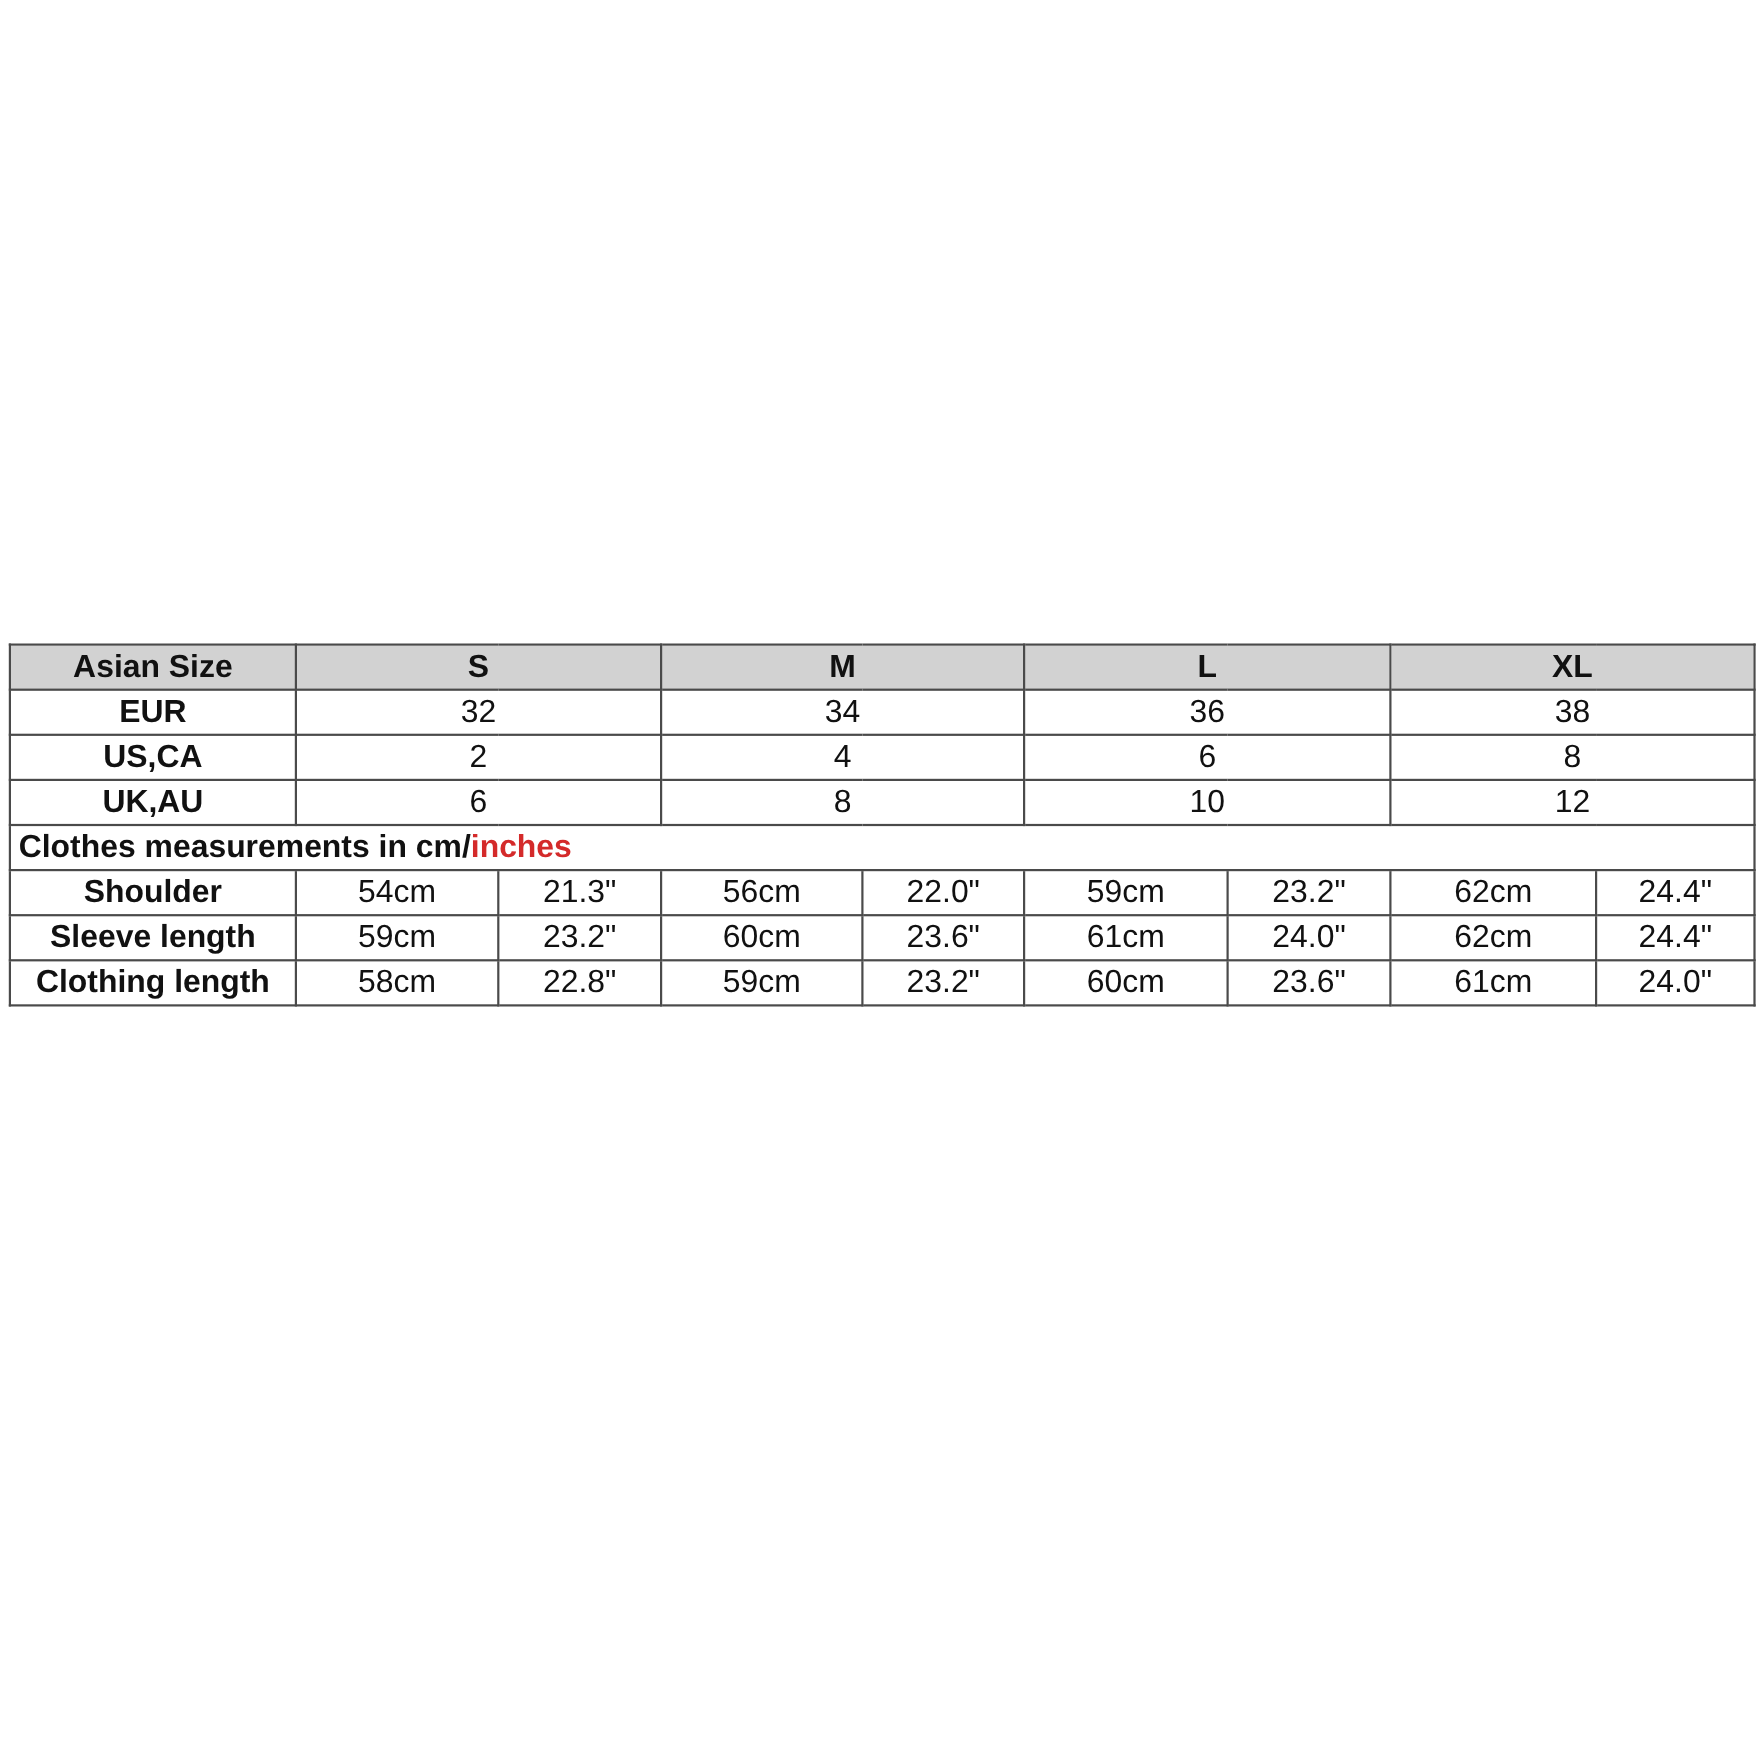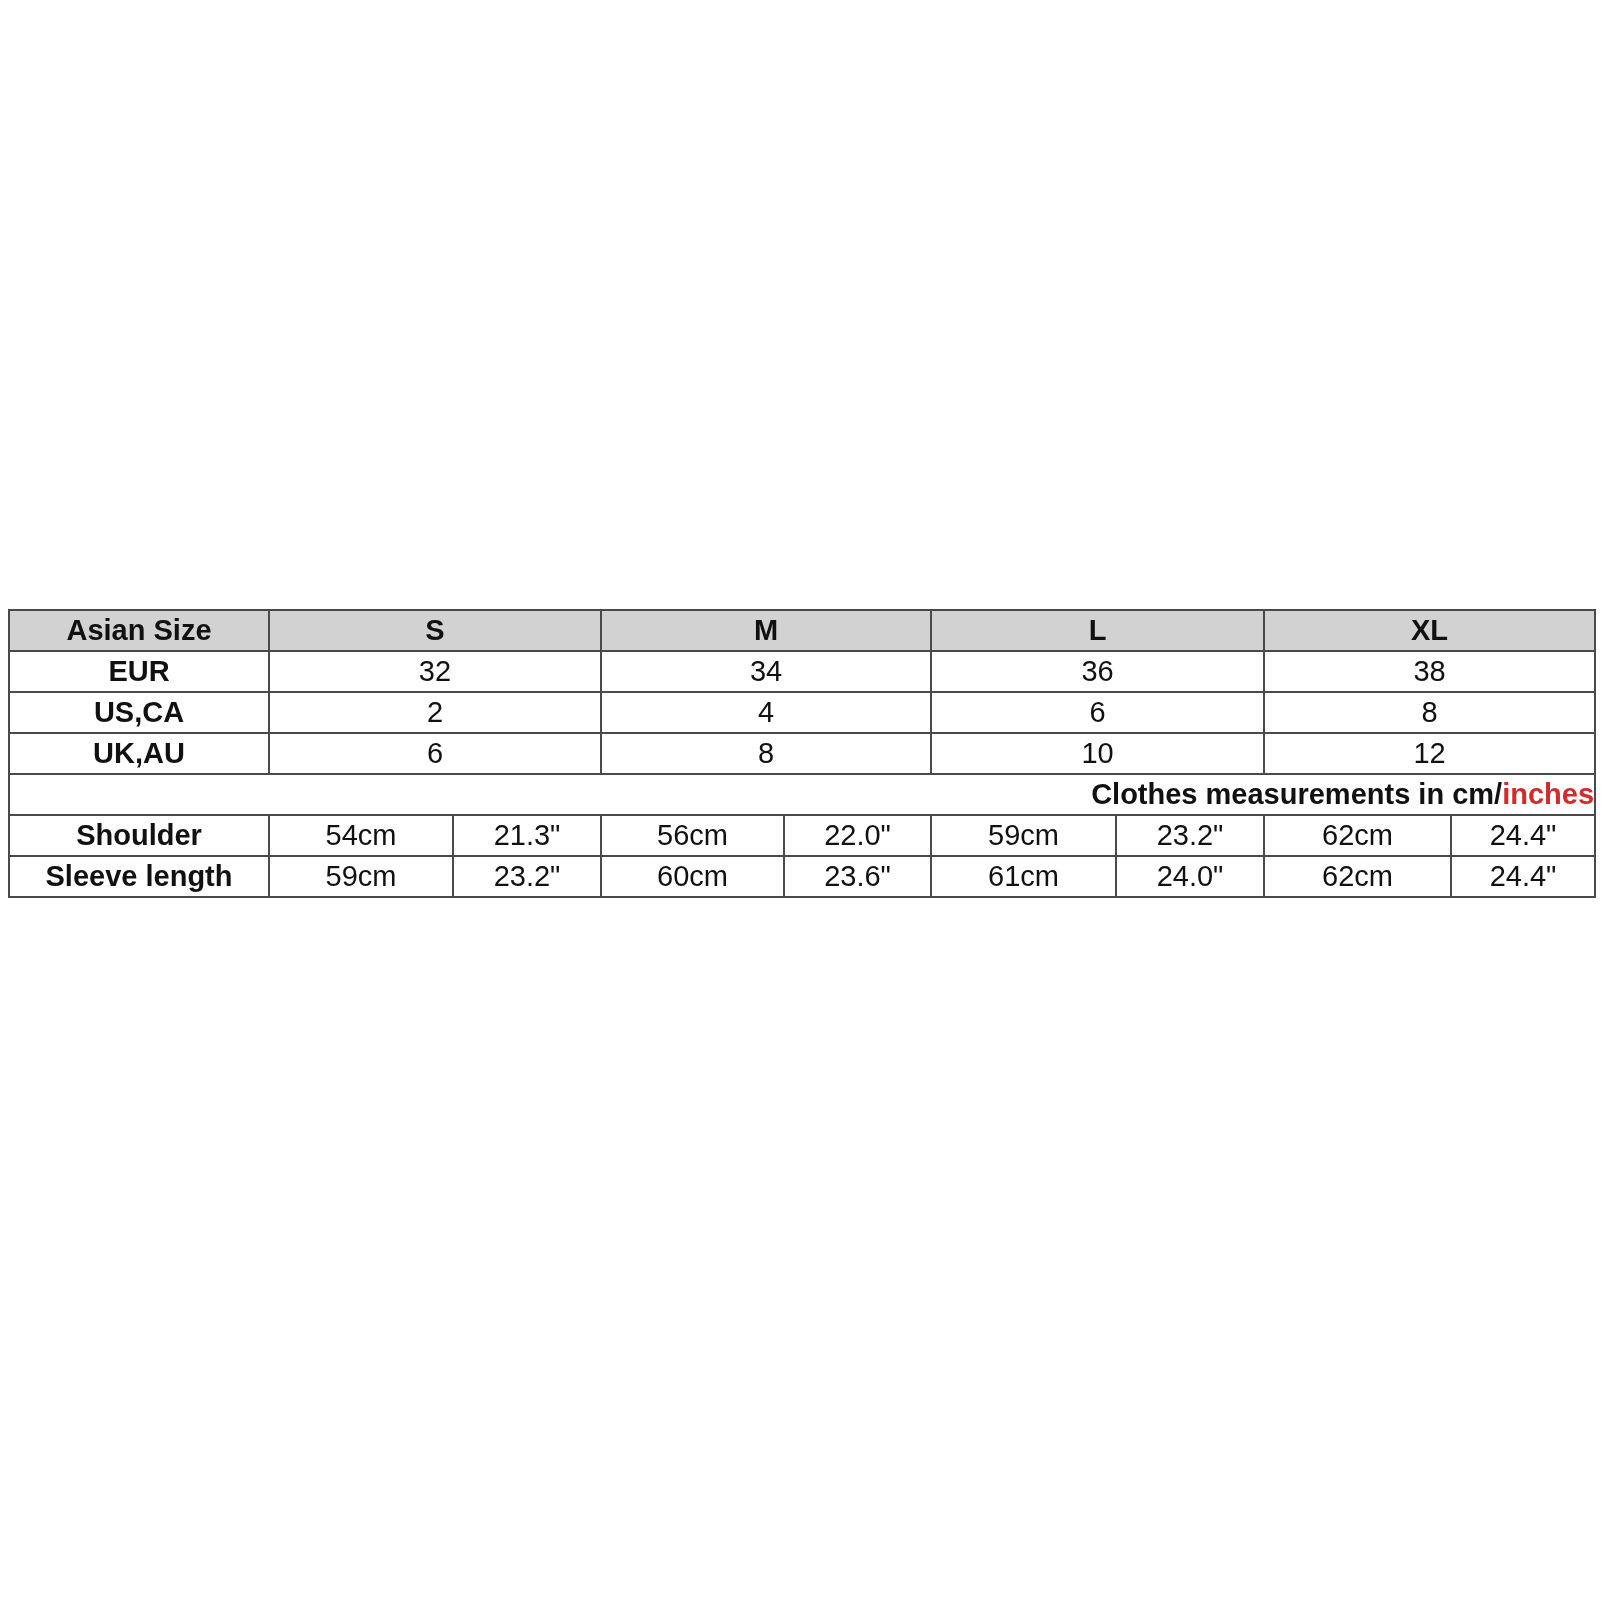--- a/index.html
+++ b/index.html
@@ -9,21 +9,21 @@
     font-family: "Liberation Sans", sans-serif;
   }
   body {
     position: relative;
     width: 1601px;
     height: 1601px;
     overflow: hidden;
   }
   .chart-wrap {
     position: absolute;
-    top: 609px;
+    top: 585px;
     left: 8px;
     width: 1586px;
   }
   table.size-chart {
     border-collapse: collapse;
     table-layout: fixed;
     width: 100%;
   }
   table.size-chart td {
     border: 2px solid #4a4a4a;
@@ -39,21 +39,21 @@
   td.lbl {
     text-align: left;
     font-weight: bold;
     padding-left: 7px;
   }
   tr.hdr td {
     background: #d2d2d2;
     font-weight: bold;
   }
   tr.section-row td {
-    text-align: right;
+    text-align: left;
     font-weight: bold;
     padding-left: 7px;
   }
   .red-text { color: #d42a2a; }
   td.inch { color: #d42a2a; }
 </style>
 </head>
 <body>
 
 <div class="chart-wrap">
@@ -128,15 +128,26 @@
       <td>59cm</td>
       <td class="inch">23.2"</td>
       <td>60cm</td>
       <td class="inch">23.6"</td>
       <td>61cm</td>
       <td class="inch">24.0"</td>
       <td>62cm</td>
       <td class="inch">24.4"</td>
     </tr>
 
+    <tr>
+      <td class="lbl">Clothing length</td>
+      <td>58cm</td>
+      <td class="inch">22.8"</td>
+      <td>59cm</td>
+      <td class="inch">23.2"</td>
+      <td>60cm</td>
+      <td class="inch">23.6"</td>
+      <td>61cm</td>
+      <td class="inch">24.0"</td>
+    </tr>
   </tbody>
     </table>
 </div>
 
 </body></html>

